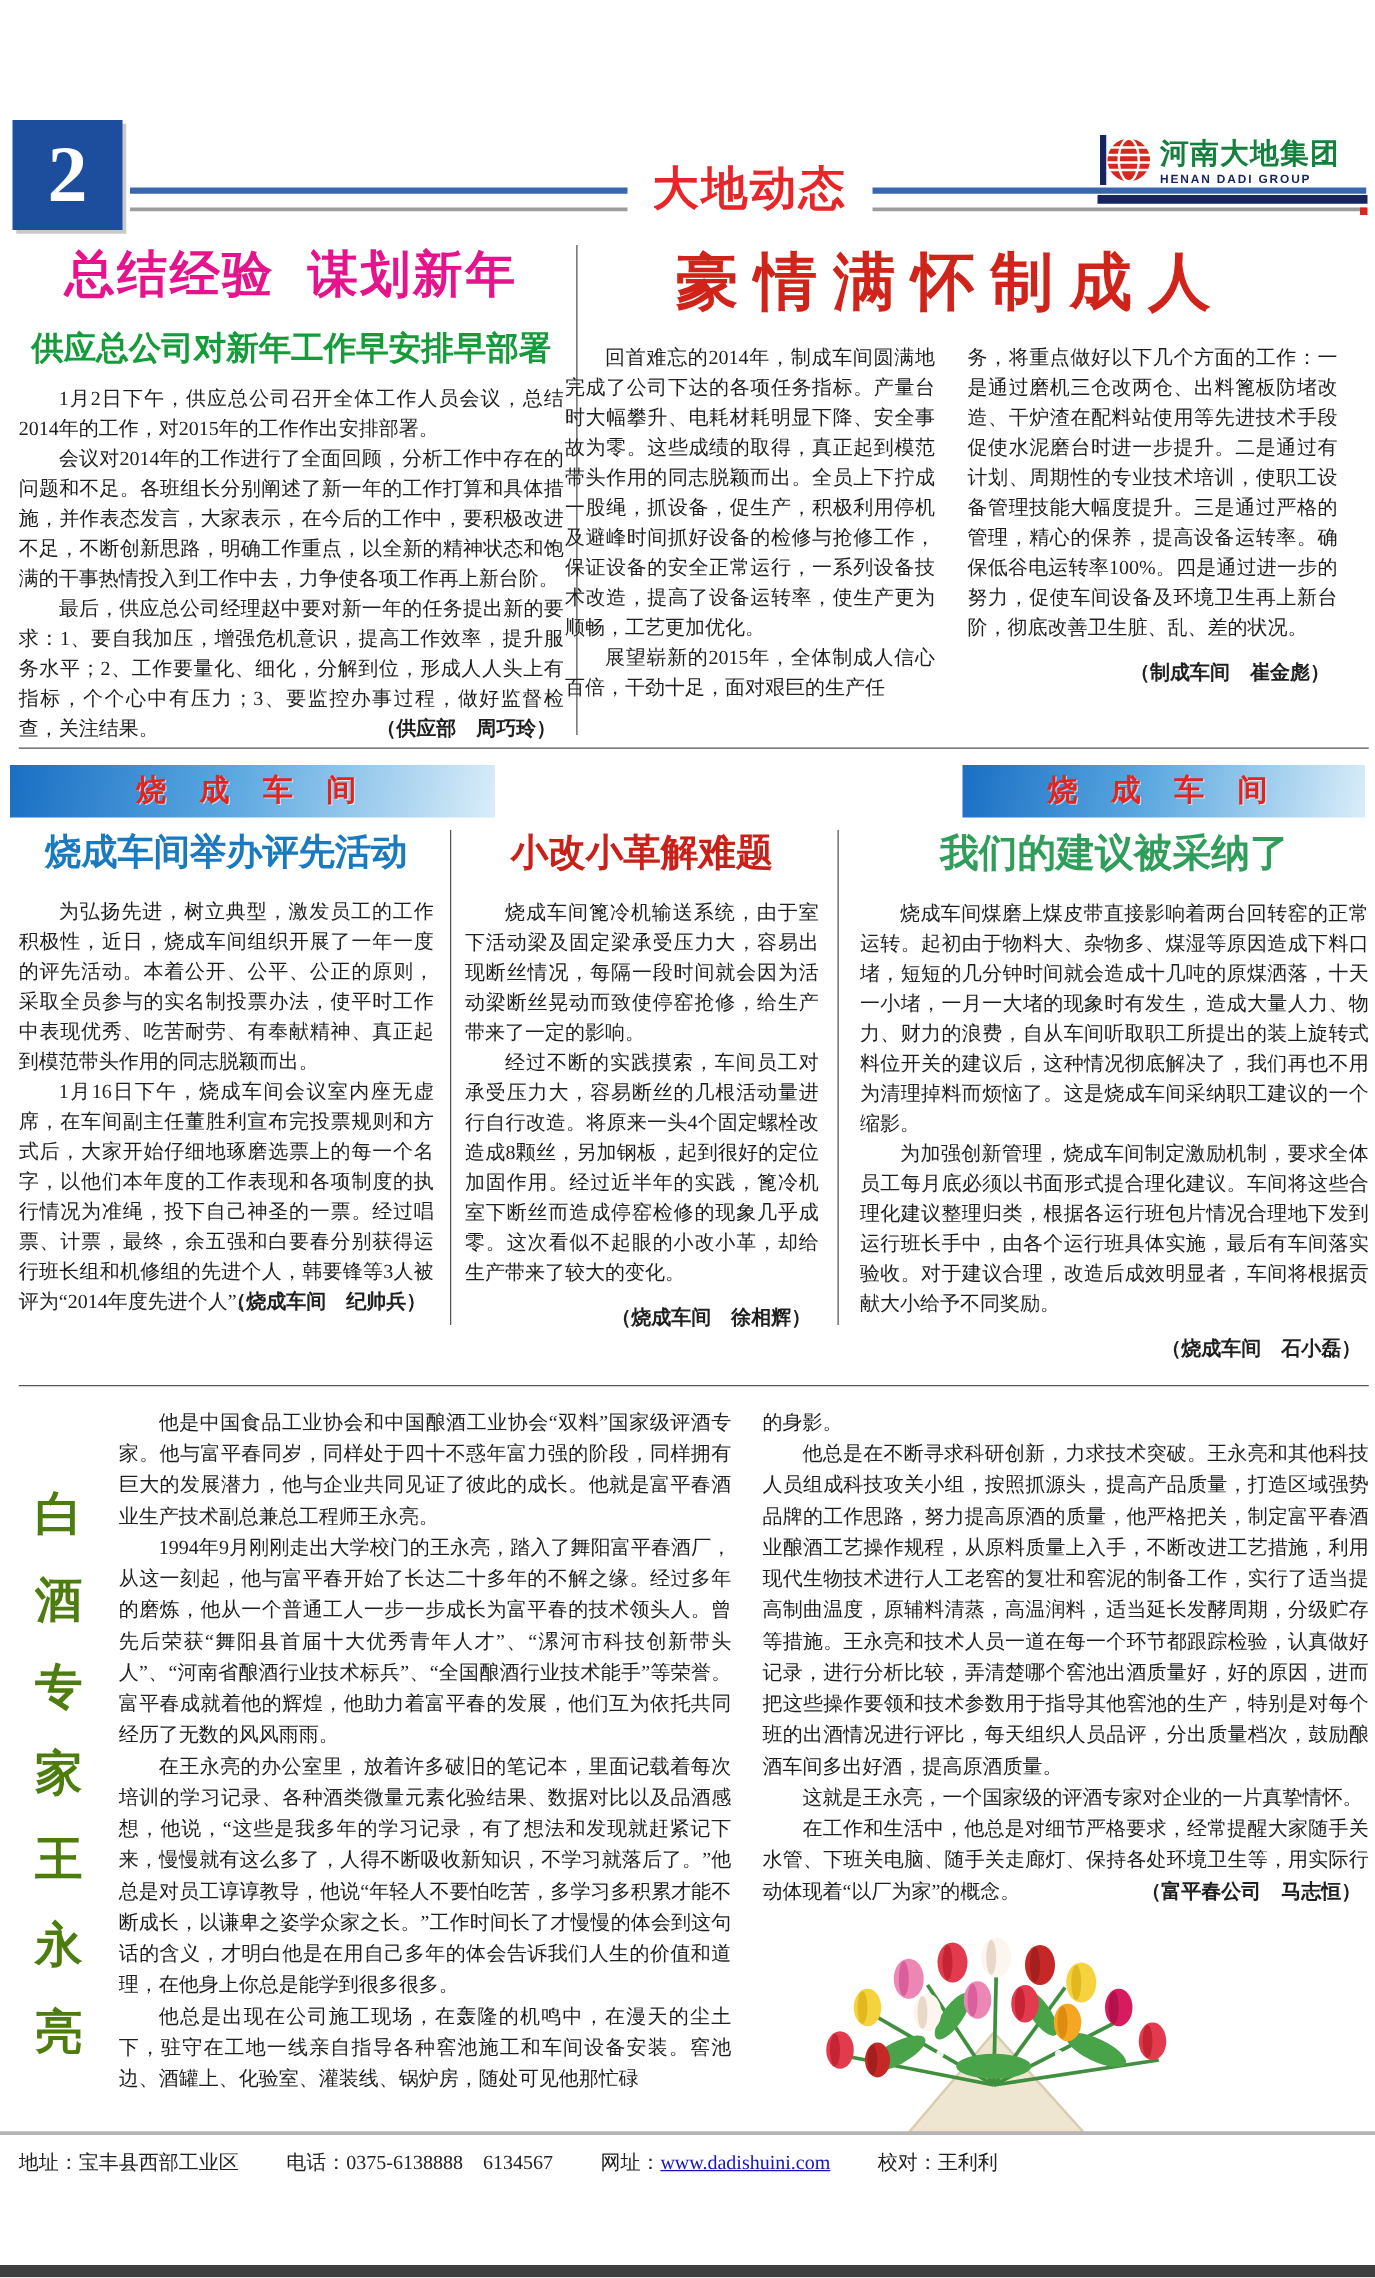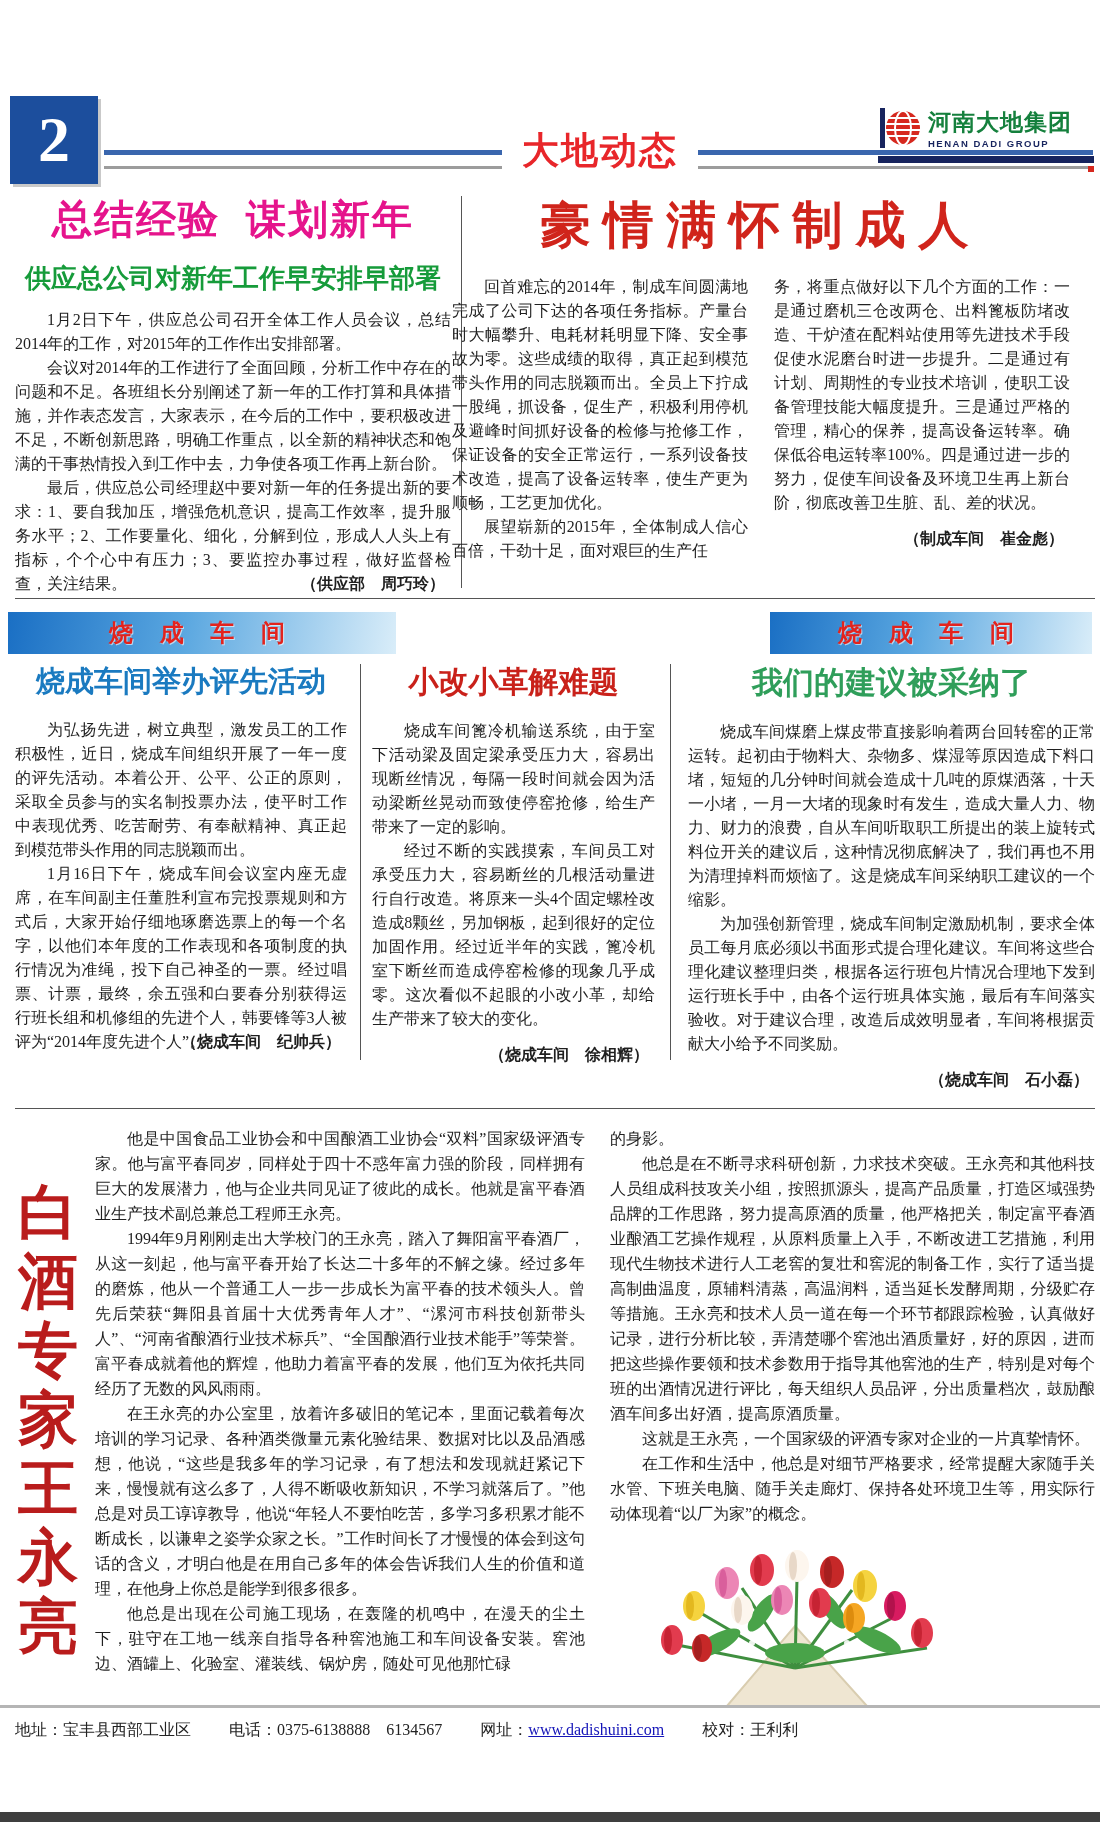--- a/index.html
+++ b/index.html
@@ -67,22 +67,22 @@
   .art-xiaogai { left:372px; width:283px; }
   .art-jianyi { left:688px; width:407px; }
   .m-title { text-align:center; font-family:"Liberation Sans",sans-serif; font-weight:bold; margin-bottom:16px; }
   .mt-blue { color:#1a7ac0; font-size:29px; }
   .mt-red { color:#c9211a; font-size:30px; }
   .mt-green { color:#2f9e5a; font-size:31px; }
   .vd-m1 { left:360px; top:664px; height:396px; }
   .vd-m2 { left:670px; top:664px; height:396px; }
 
   
-  .vert-title { position:absolute; left:18px; top:1178px; width:58px; color:#b91c1c;
-                font-family:"Liberation Sans",sans-serif; font-weight:bold; font-size:60px;
+  .vert-title { position:absolute; left:18px; top:1178px; width:58px; color:#4d7c0f;
+                font-family:"Liberation Sans",sans-serif; font-weight:bold; font-size:38px;
                 line-height:69px; text-align:center; word-break:break-all; }
   .wang-col { position:absolute; top:1126px; font-size:16px; line-height:25px; text-align:justify; }
   .wang-left { left:95px; width:490px; }
   .wang-right { left:610px; width:485px; }
   .flowers { position:absolute; left:632px; top:1548px; width:326px; height:160px; }
 
   
   .footer-rule { position:absolute; left:0; top:1705px; width:1100px; height:3px; background:#b5b5b5; }
   .footer { position:absolute; left:15px; top:1720px; width:1080px; display:flex; gap:38px;
             font-size:16px; color:#222; }
@@ -191,20 +191,21 @@
     <p class="para">1994年9月刚刚走出大学校门的王永亮，踏入了舞阳富平春酒厂，从这一刻起，他与富平春开始了长达二十多年的不解之缘。经过多年的磨炼，他从一个普通工人一步一步成长为富平春的技术领头人。曾先后荣获“舞阳县首届十大优秀青年人才”、“漯河市科技创新带头人”、“河南省酿酒行业技术标兵”、“全国酿酒行业技术能手”等荣誉。富平春成就着他的辉煌，他助力着富平春的发展，他们互为依托共同经历了无数的风风雨雨。</p>
     <p class="para">在王永亮的办公室里，放着许多破旧的笔记本，里面记载着每次培训的学习记录、各种酒类微量元素化验结果、数据对比以及品酒感想，他说，“这些是我多年的学习记录，有了想法和发现就赶紧记下来，慢慢就有这么多了，人得不断吸收新知识，不学习就落后了。”他总是对员工谆谆教导，他说“年轻人不要怕吃苦，多学习多积累才能不断成长，以谦卑之姿学众家之长。”工作时间长了才慢慢的体会到这句话的含义，才明白他是在用自己多年的体会告诉我们人生的价值和道理，在他身上你总是能学到很多很多。</p>
     <p class="para">他总是出现在公司施工现场，在轰隆的机鸣中，在漫天的尘土下，驻守在工地一线亲自指导各种窖池施工和车间设备安装。窖池边、酒罐上、化验室、灌装线、锅炉房，随处可见他那忙碌</p>
   </div>
 
   <div class="wang-col wang-right">
     <p class="para cont">的身影。</p>
     <p class="para">他总是在不断寻求科研创新，力求技术突破。王永亮和其他科技人员组成科技攻关小组，按照抓源头，提高产品质量，打造区域强势品牌的工作思路，努力提高原酒的质量，他严格把关，制定富平春酒业酿酒工艺操作规程，从原料质量上入手，不断改进工艺措施，利用现代生物技术进行人工老窖的复壮和窖泥的制备工作，实行了适当提高制曲温度，原辅料清蒸，高温润料，适当延长发酵周期，分级贮存等措施。王永亮和技术人员一道在每一个环节都跟踪检验，认真做好记录，进行分析比较，弄清楚哪个窖池出酒质量好，好的原因，进而把这些操作要领和技术参数用于指导其他窖池的生产，特别是对每个班的出酒情况进行评比，每天组织人员品评，分出质量档次，鼓励酿酒车间多出好酒，提高原酒质量。</p>
     <p class="para">这就是王永亮，一个国家级的评酒专家对企业的一片真挚情怀。</p>
     <p class="para">在工作和生活中，他总是对细节严格要求，经常提醒大家随手关水管、下班关电脑、随手关走廊灯、保持各处环境卫生等，用实际行动体现着“以厂为家”的概念。</p>
+    <div class="byline overlay25">（富平春公司　马志恒）</div>
   </div>
 
   <svg class="flowers" viewBox="0 0 326 160">
     <polygon points="95,158 163,78 235,158" fill="#efe6d2" stroke="#d9cdb0" stroke-width="2"></polygon>
     <g stroke="#3f8f3f" stroke-width="3" fill="none">
       <line x1="163" y1="120" x2="60" y2="60"></line>
         <line x1="163" y1="120" x2="110" y2="40"></line>
       <line x1="163" y1="120" x2="165" y2="30"></line>
         <line x1="163" y1="120" x2="220" y2="42"></line>
       <line x1="163" y1="120" x2="270" y2="65"></line>

